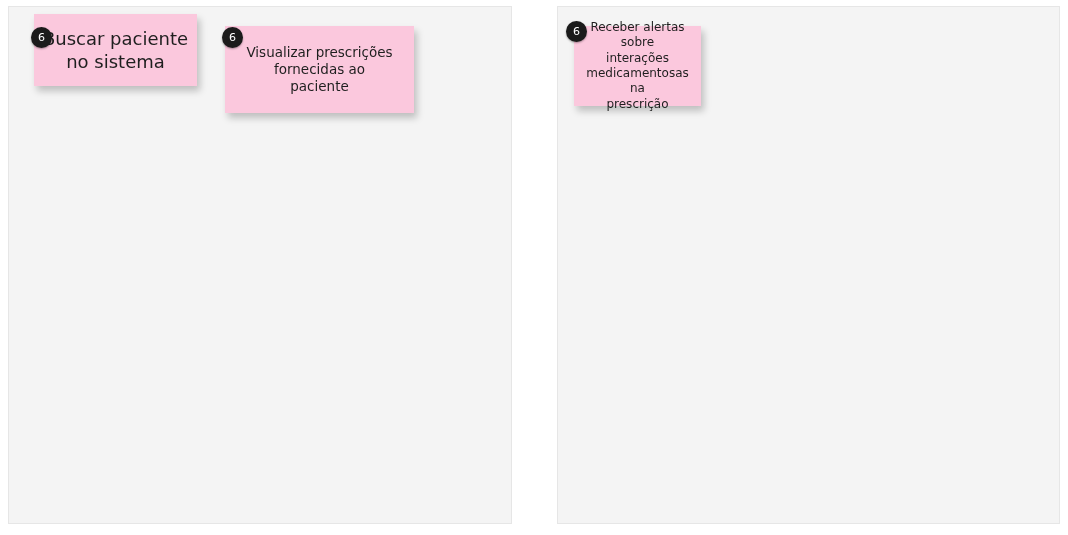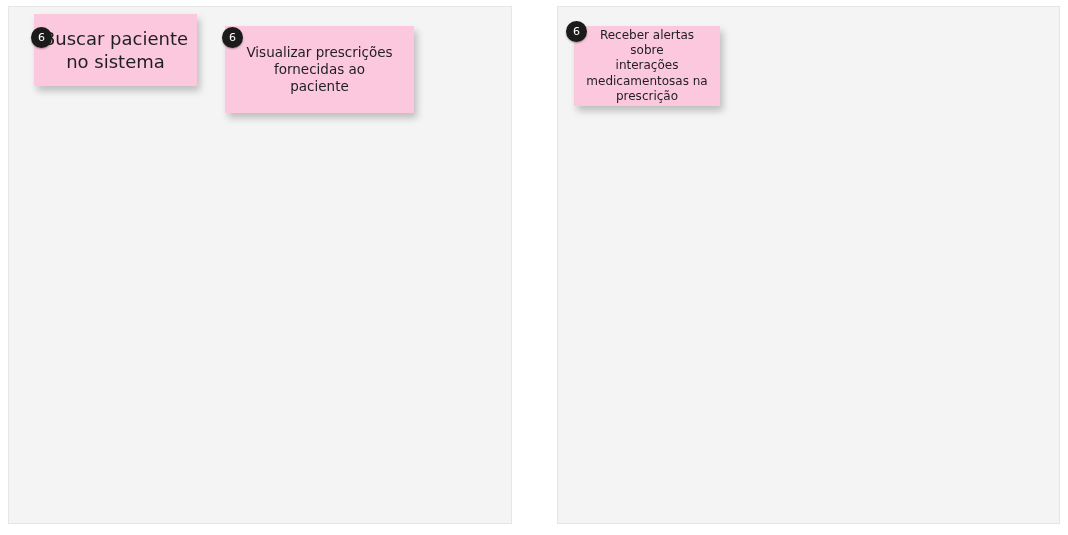--- a/index.html
+++ b/index.html
@@ -89,21 +89,21 @@
     width: 189px;
     height: 87px;
     font-size: 13.5px;
   }
   #badge-2 { left: 213px; top: 20px; }
 
   
   #note-3 {
     left: 16px;
     top: 19px;
-    width: 146px;
+    width: 127px;
     height: 80px;
     font-size: 12px;
   }
   #badge-3 { left: 8px; top: 14px; }
 </style>
 </head>
 <body>
 
 <div class="board" id="board-left">
 

